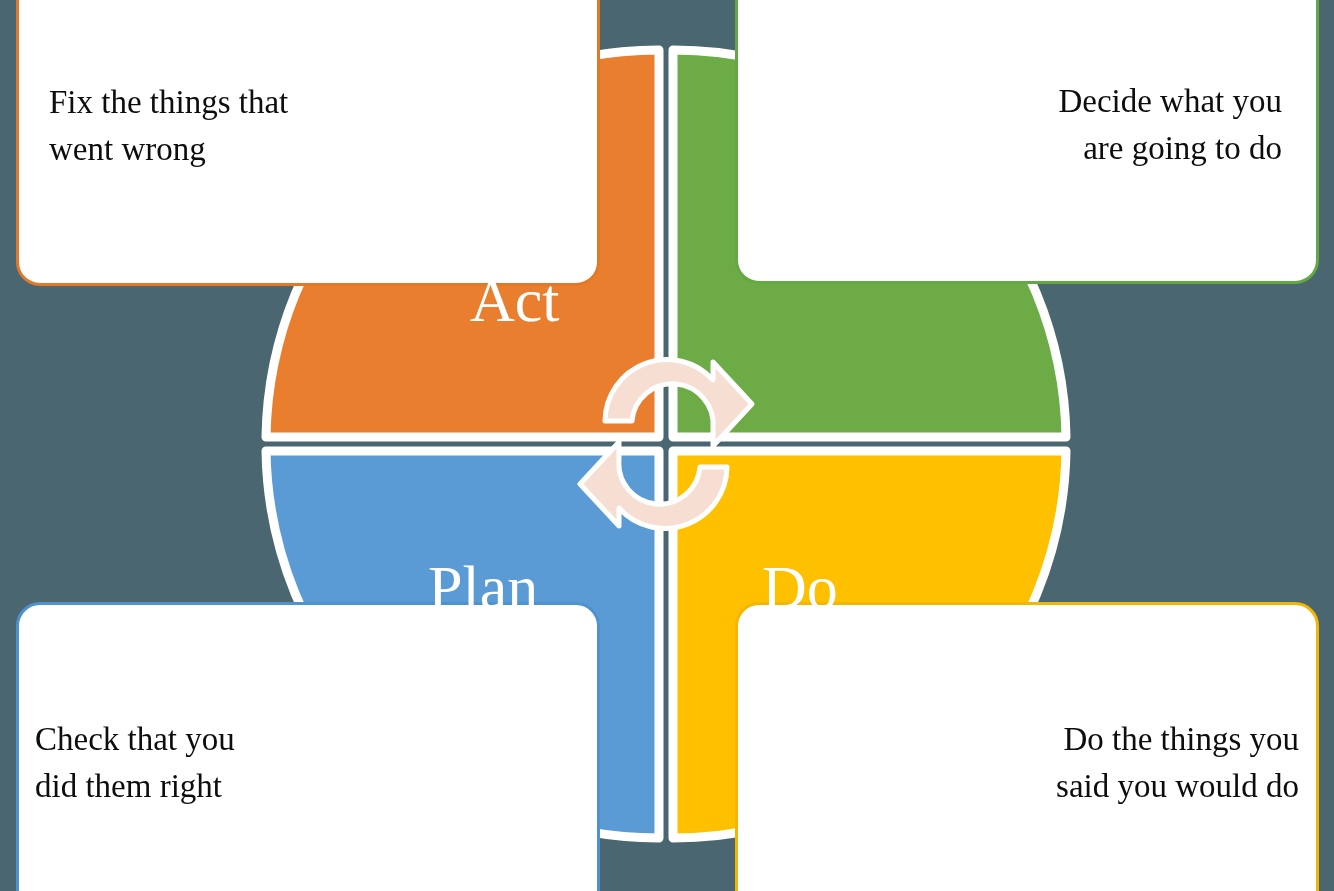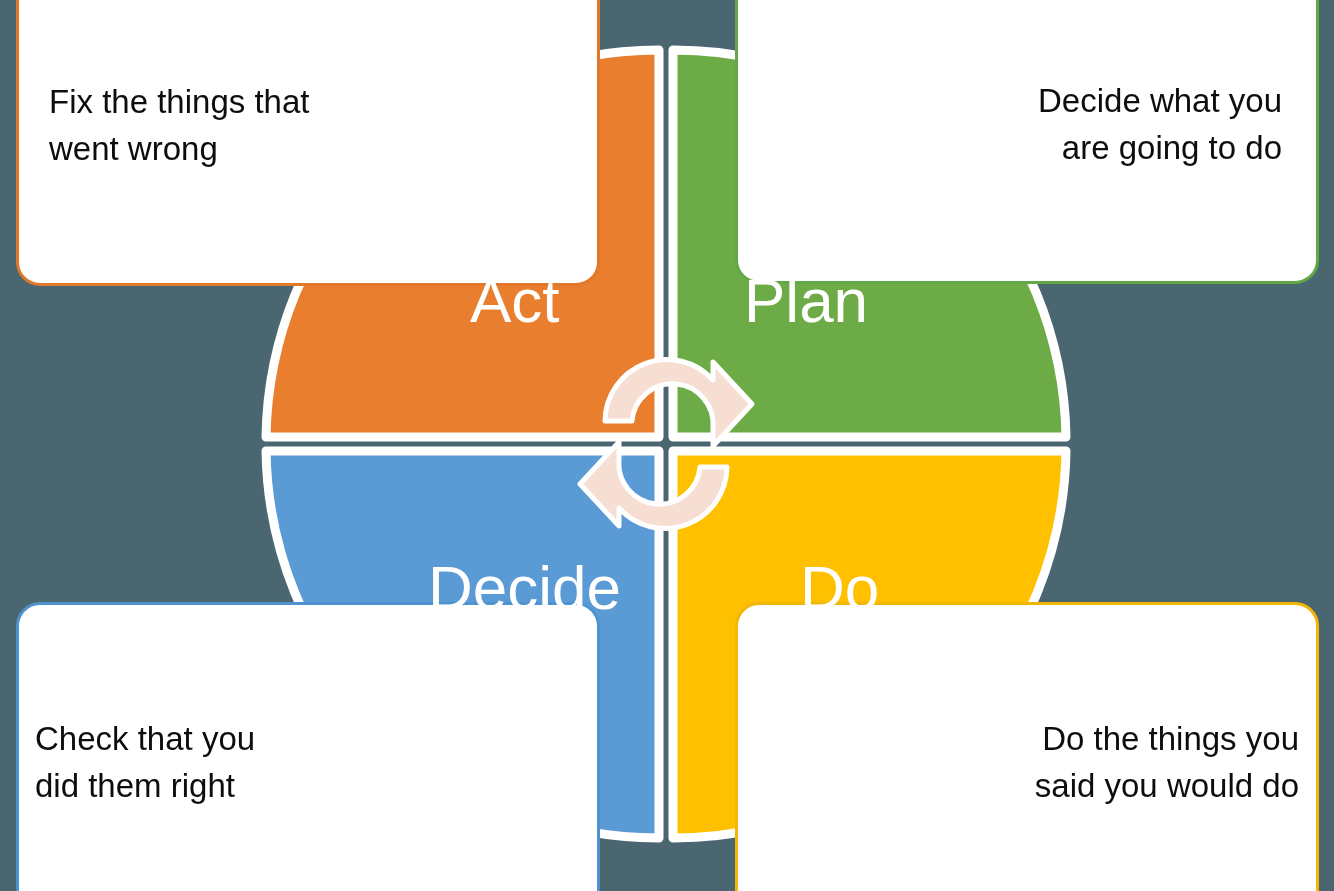--- a/index.html
+++ b/index.html
@@ -6,21 +6,21 @@
   html, body {
     margin: 0;
     padding: 0;
     background: #ffffff;
   }
   #stage {
     position: relative;
     width: 1334px;
     height: 891px;
     overflow: hidden;
-    font-family: Liberation Sans, sans-serif;
+    font-family: Liberation Serif, serif;
   }
   .bg {
     position: absolute;
     left: 0; top: 0;
     width: 1334px; height: 891px;
     background: #4a6670;
   }
   
   .card {
     position: absolute;
@@ -84,21 +84,21 @@
     color: #ffffff;
     font-size: 62px;
     font-weight: 400;
     z-index: 4;
     pointer-events: none;
     white-space: nowrap;
   }
   #label-act   { left: 470px; top: 265px; text-align: center; }
   #label-plan  { left: 744px; top: 265px; }
   #label-check { left: 428px; top: 552px; }
-  #label-do    { left: 800px; top: 552px; }
+  #label-do    { left: 762px; top: 552px; }
 </style>
 </head>
 <body>
 
 <div id="stage">
 
   <div class="bg"></div>
 
   <div class="card" id="card-act">
     <div class="card-text">Fix the things that
@@ -149,17 +149,16 @@
                L 619 526
                L 580 484
                L 619 442
                L 619 460
                A 35 35 0 0 0 700 467
                Z"></path>
     </g>
   </svg>
 
   <div class="quad-label" id="label-act">Act</div>
-  <div class="quad-label" id="label-plan">Plan</div>
-  <div class="quad-label" id="label-check">Decide</div>
+  <div class="quad-label" id="label-check">Plan</div>
   <div class="quad-label" id="label-do">Do</div>
 
 </div>
 
 </body></html>

